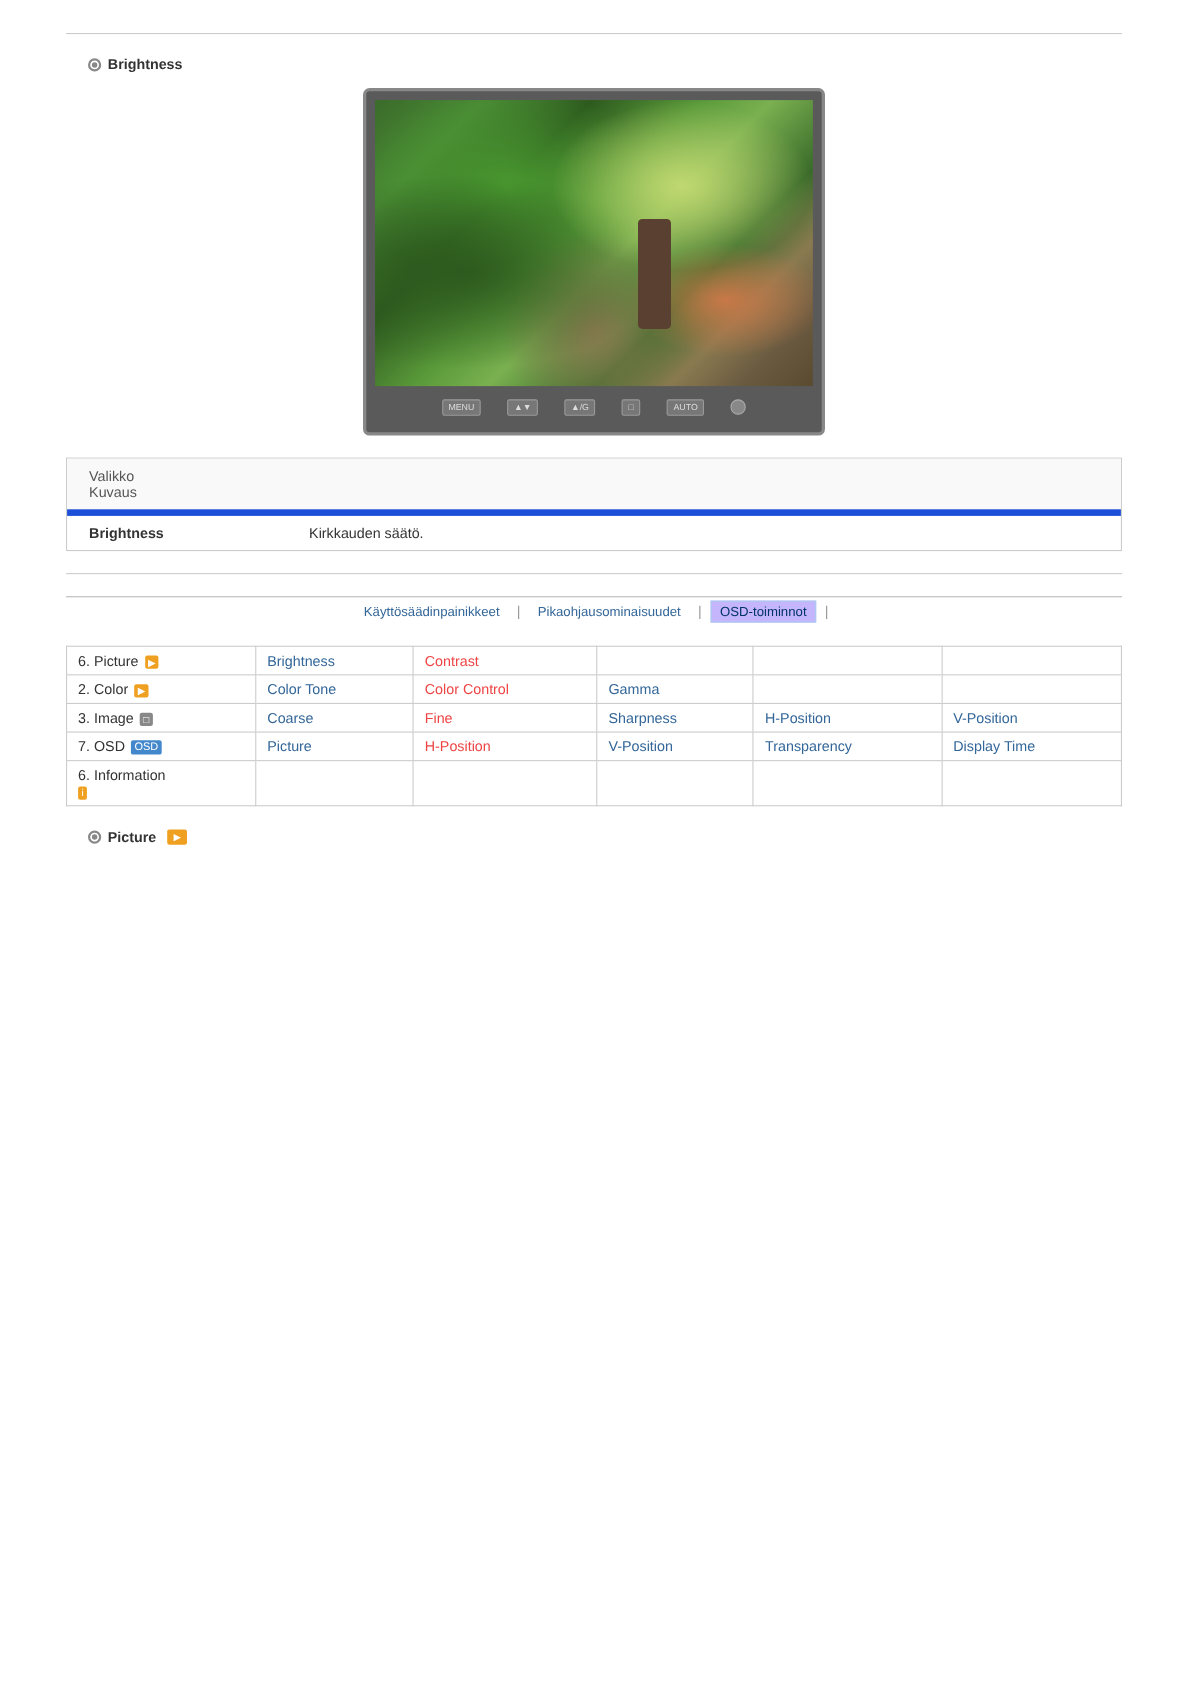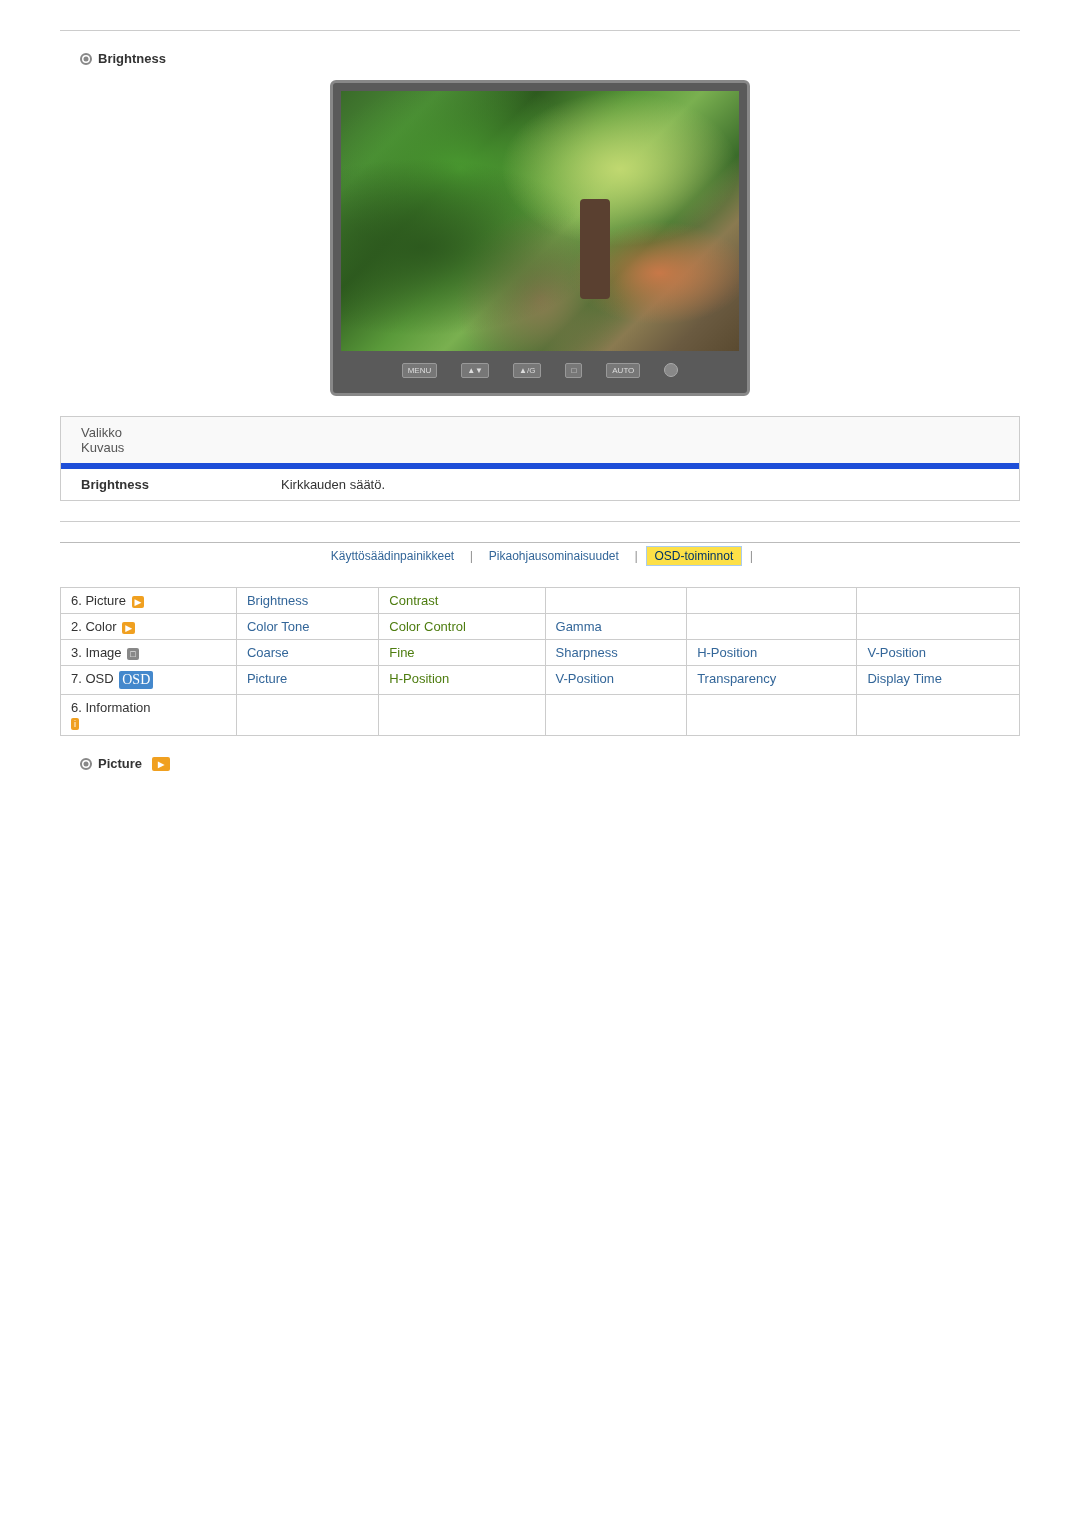--- a/index.html
+++ b/index.html
@@ -185,21 +185,21 @@
     .nav-tab {
       font-size: 12px;
       color: #555;
       padding: 2px 8px;
       cursor: pointer;
       text-decoration: none;
       color: #336699;
     }
 
     .nav-tab.active {
-      background: #fde047;
+      background: #c4b5fd;
       border: 1px solid #aaccee;
       color: #003366;
     }
 
     .nav-tab-sep {
       color: #999;
       padding: 0 4px;
       line-height: 22px;
     }
 
@@ -228,45 +228,44 @@
     }
 
     .menu-table td.item {
       background: #fff;
       color: #336699;
       white-space: nowrap;
     }
 
     .menu-table td.item-plain {
       background: #fff;
-      color: #4d7c0f;
+      color: #ef4444;
       white-space: nowrap;
     }
 
     .badge {
       display: inline-block;
       background: #f0a020;
       color: #fff;
       font-size: 9px;
       padding: 1px 3px;
       border-radius: 2px;
       margin-left: 2px;
       vertical-align: middle;
     }
 
     .badge-blue {
       display: inline-block;
       background: #4488cc;
       color: #fff;
-      font-size: 14px;
+      font-size: 10px;
       padding: 1px 3px;
       border-radius: 2px;
       margin-left: 2px;
       vertical-align: middle;
-      font-family: Liberation Serif, serif;
     }
 
     .badge-grid {
       display: inline-grid;
       grid-template-columns: repeat(3,4px);
       grid-template-rows: repeat(3,4px);
       gap: 1px;
       background: #f0a020;
       padding: 2px;
       border-radius: 2px;

